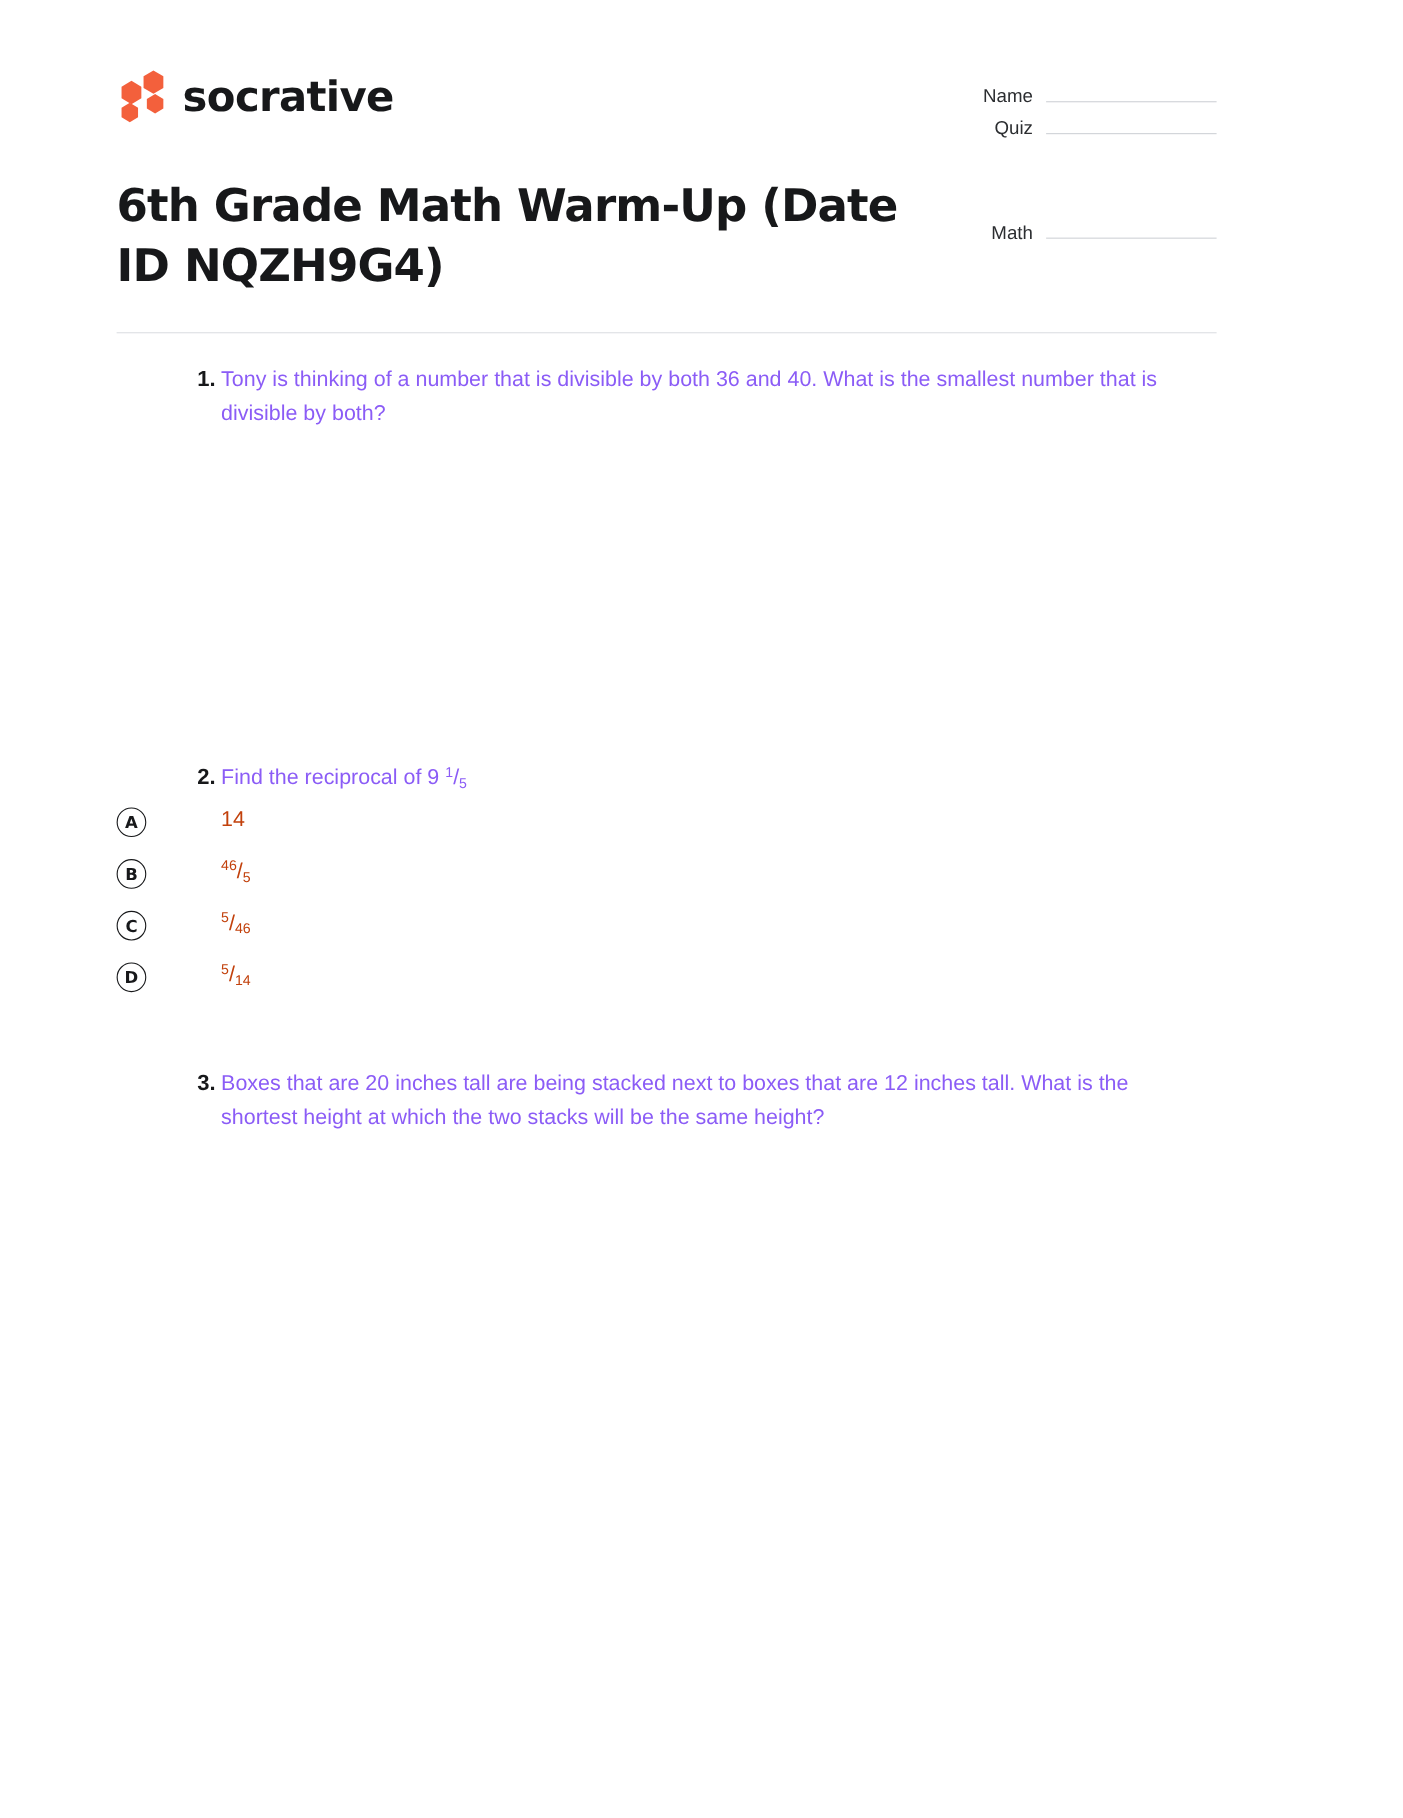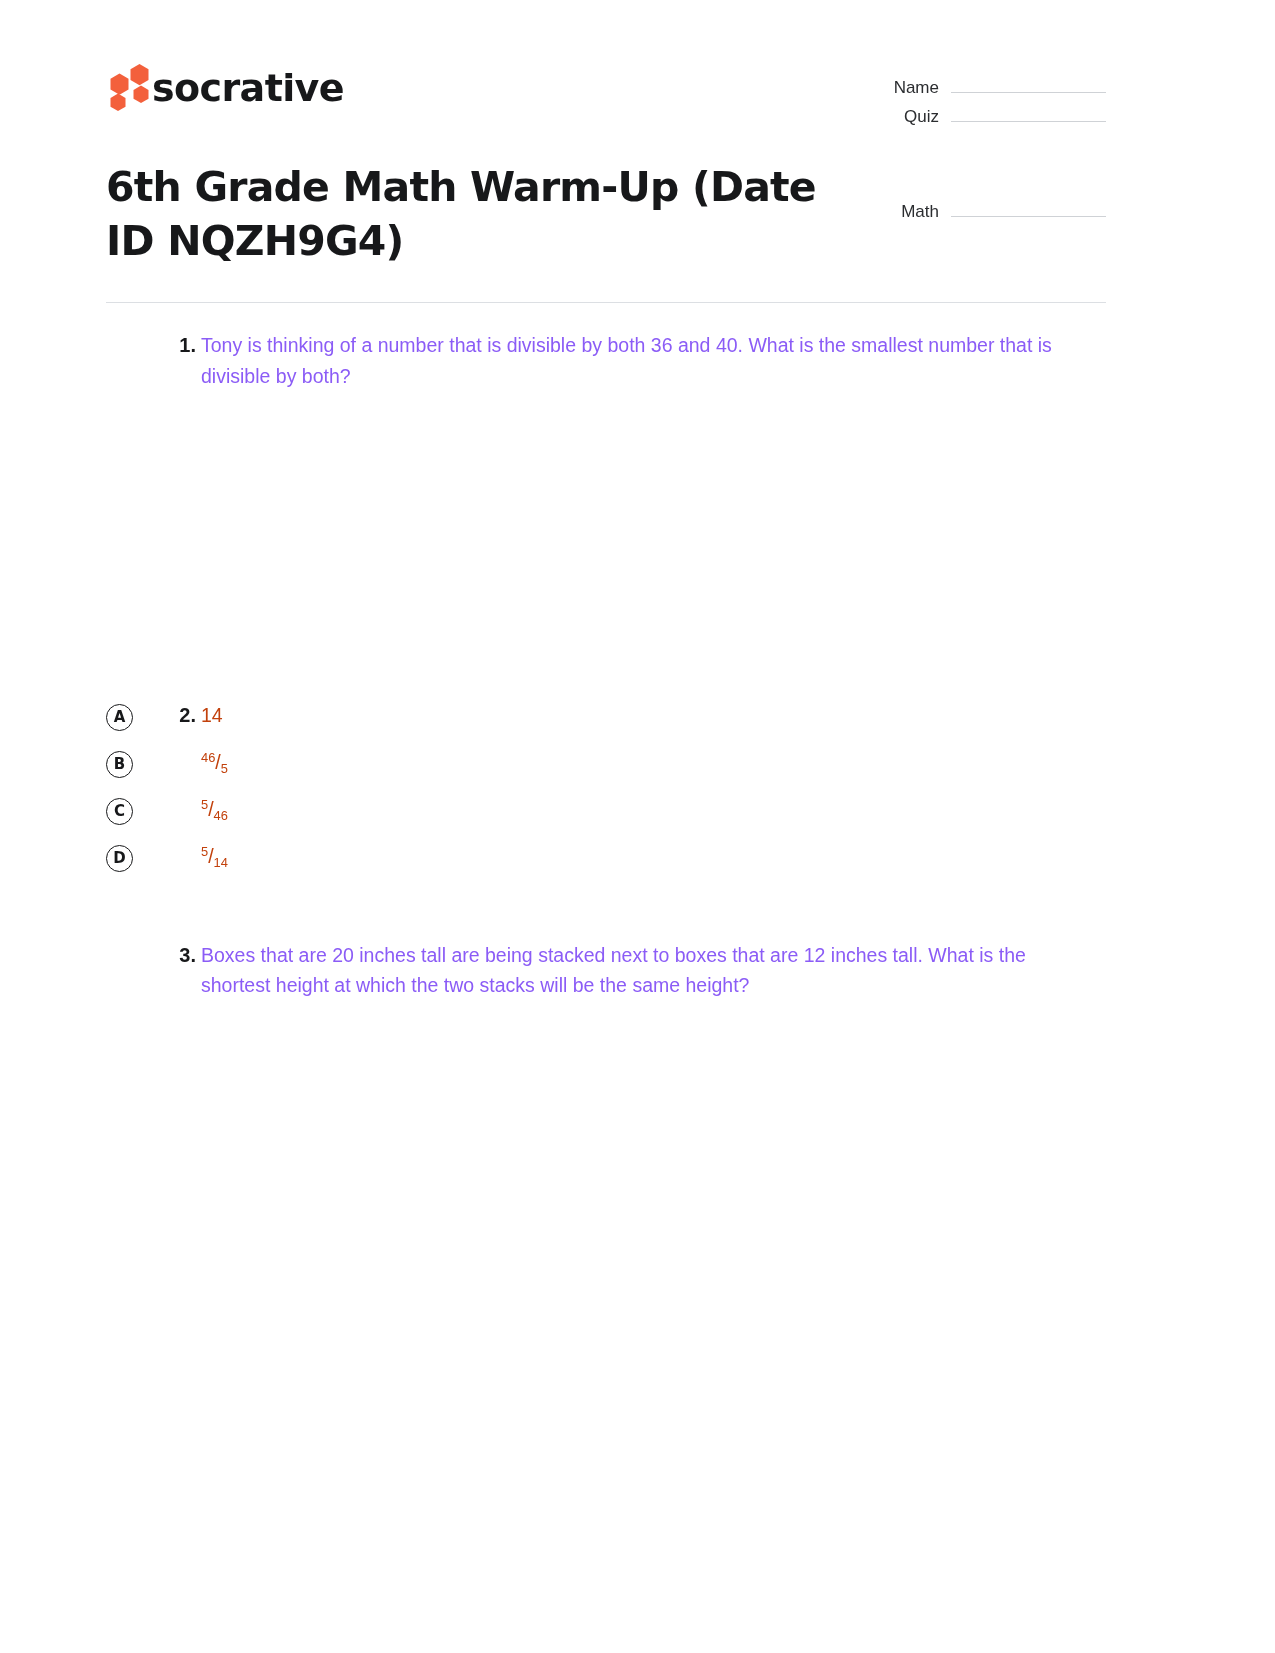--- a/index.html
+++ b/index.html
@@ -29,20 +29,21 @@
     top: 62px;
     width: 1000px;
     height: 60px;
   }
   .brand {
     position: absolute;
     left: 0;
     top: 0;
     display: flex;
     align-items: center;
+    gap: 14px;
   }
   .logo-mark {
     width: 46px;
     height: 50px;
     display: block;
   }
   .brand-name {
     font-family: "DejaVu Sans", sans-serif;
     font-size: 38px;
     font-weight: 700;
@@ -233,20 +234,21 @@
 
     <div class="q">
       <div class="q-num">1.</div>
       <div class="q-text">Tony is thinking of a number that is divisible by both 36 and 40. What is the smallest number that is divisible by both?</div>
     </div>
 
     <div class="spacer-lg"></div>
 
     <div class="q">
       <div class="q-num">2.</div>
+      <div class="q-text"><span>Find the reciprocal of 9 </span><span class="sup">1</span><span class="slash">/</span><span class="sub">5</span></div>
 
       <div class="choices">
 
         <div class="choice">
           <span class="bubble">A</span>
           <span class="choice-text"><span>14</span><span class="sup"></span><span class="slash"></span><span class="sub"></span></span>
         </div>
 
         <div class="choice">
           <span class="bubble">B</span>

